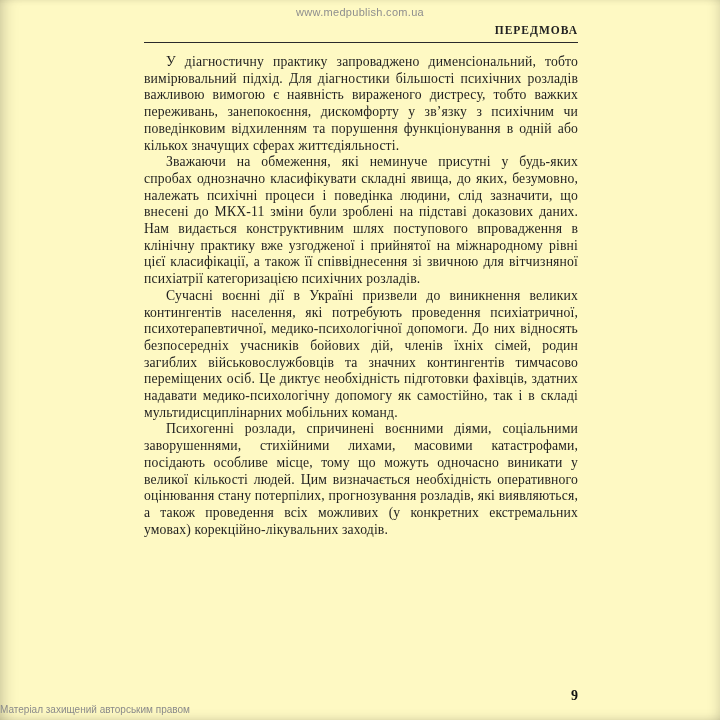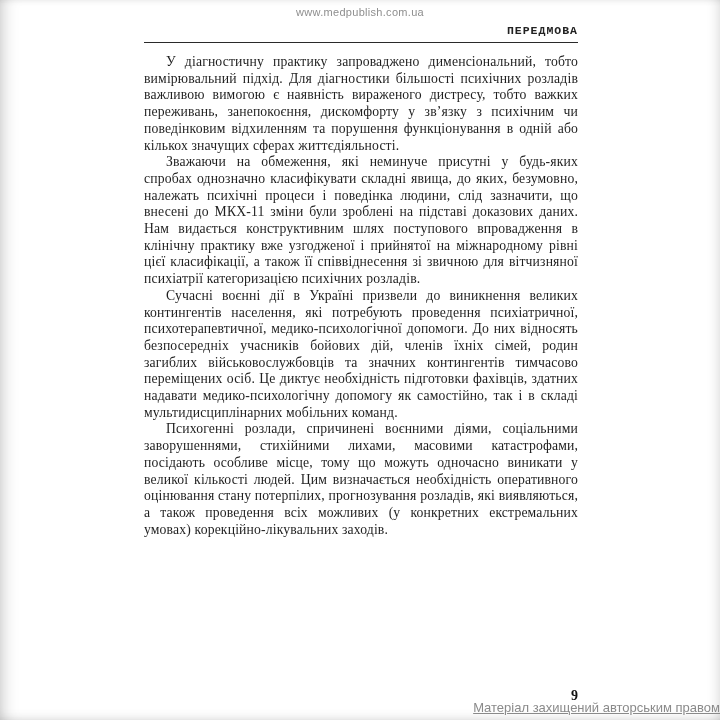--- a/index.html
+++ b/index.html
@@ -5,21 +5,21 @@
   html, body {
     margin: 0;
     padding: 0;
     background: #e9e9e9;
   }
   .page {
     position: relative;
     width: 720px;
     height: 720px;
     margin: 0 auto;
-    background: #ffffff;
+    background: #fef9c3;
     overflow: hidden;
     font-family: "Liberation Serif", "DejaVu Serif", serif;
     color: #1f1f1f;
     box-shadow: inset 14px 0 18px -14px rgba(0,0,0,0.28),
                 inset -10px 0 14px -10px rgba(0,0,0,0.18),
                 inset 0 -10px 14px -12px rgba(0,0,0,0.20),
                 inset 0 8px 10px -10px rgba(0,0,0,0.12);
   }
   .watermark-top {
     position: absolute;
@@ -36,21 +36,21 @@
     position: absolute;
     left: 144px;
     top: 0;
     width: 434px;
     height: 720px;
   }
   .running-head {
     position: absolute;
     top: 24px;
     right: 0;
-    font-family: Liberation Mono, monospace;
+    font-family: Liberation Serif, serif;
     font-size: 11.5px;
     font-weight: bold;
     letter-spacing: 1px;
     color: #222;
   }
   .header-rule {
     position: absolute;
     top: 42px;
     left: 0;
     width: 100%;
@@ -83,25 +83,24 @@
     right: 0;
     font-size: 14px;
     font-weight: bold;
     color: #111;
   }
   .footer-note {
     position: absolute;
     bottom: 5px;
     left: 0;
     width: 100%;
-    text-align: right;
+    text-align: left;
     font-family: "Liberation Sans", sans-serif;
-    font-size: 13px;
+    font-size: 10px;
     color: #8a8a8a;
-    text-decoration: underline;
   }
 </style>
 </head>
 <body>
 
 <div class="page">
 
   <div class="watermark-top">www.medpublish.com.ua</div>
 
   <div class="column">

